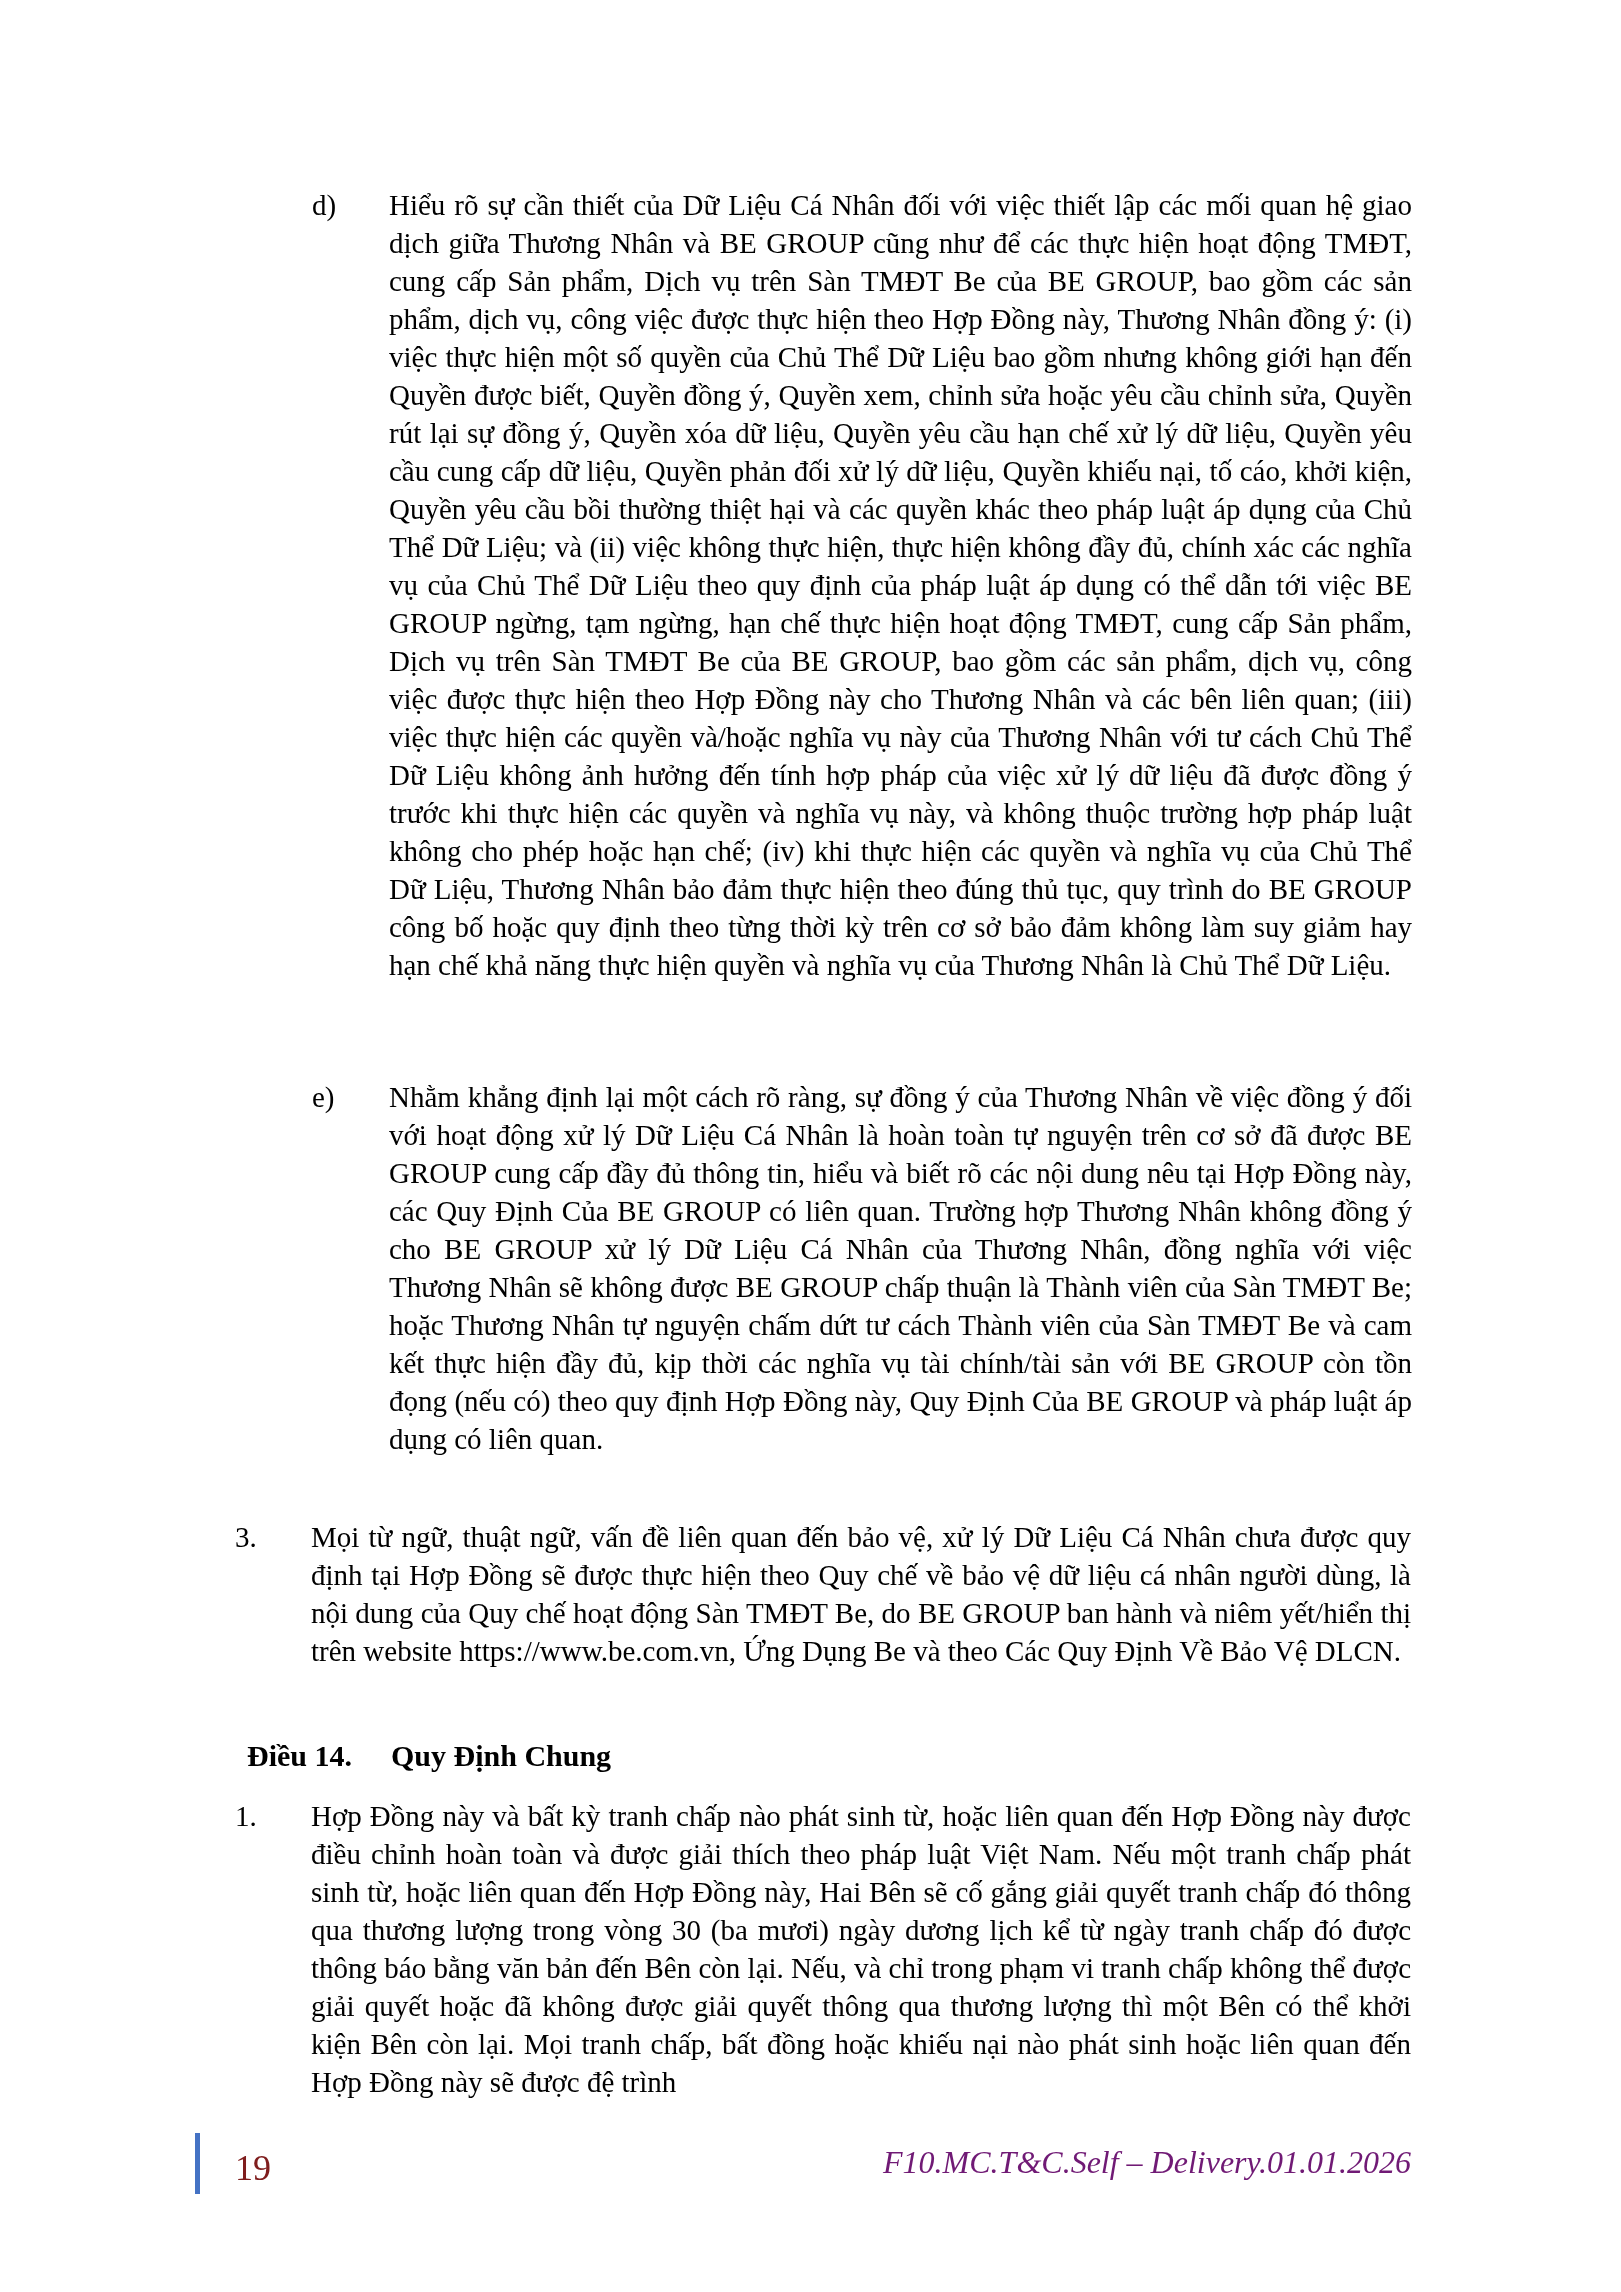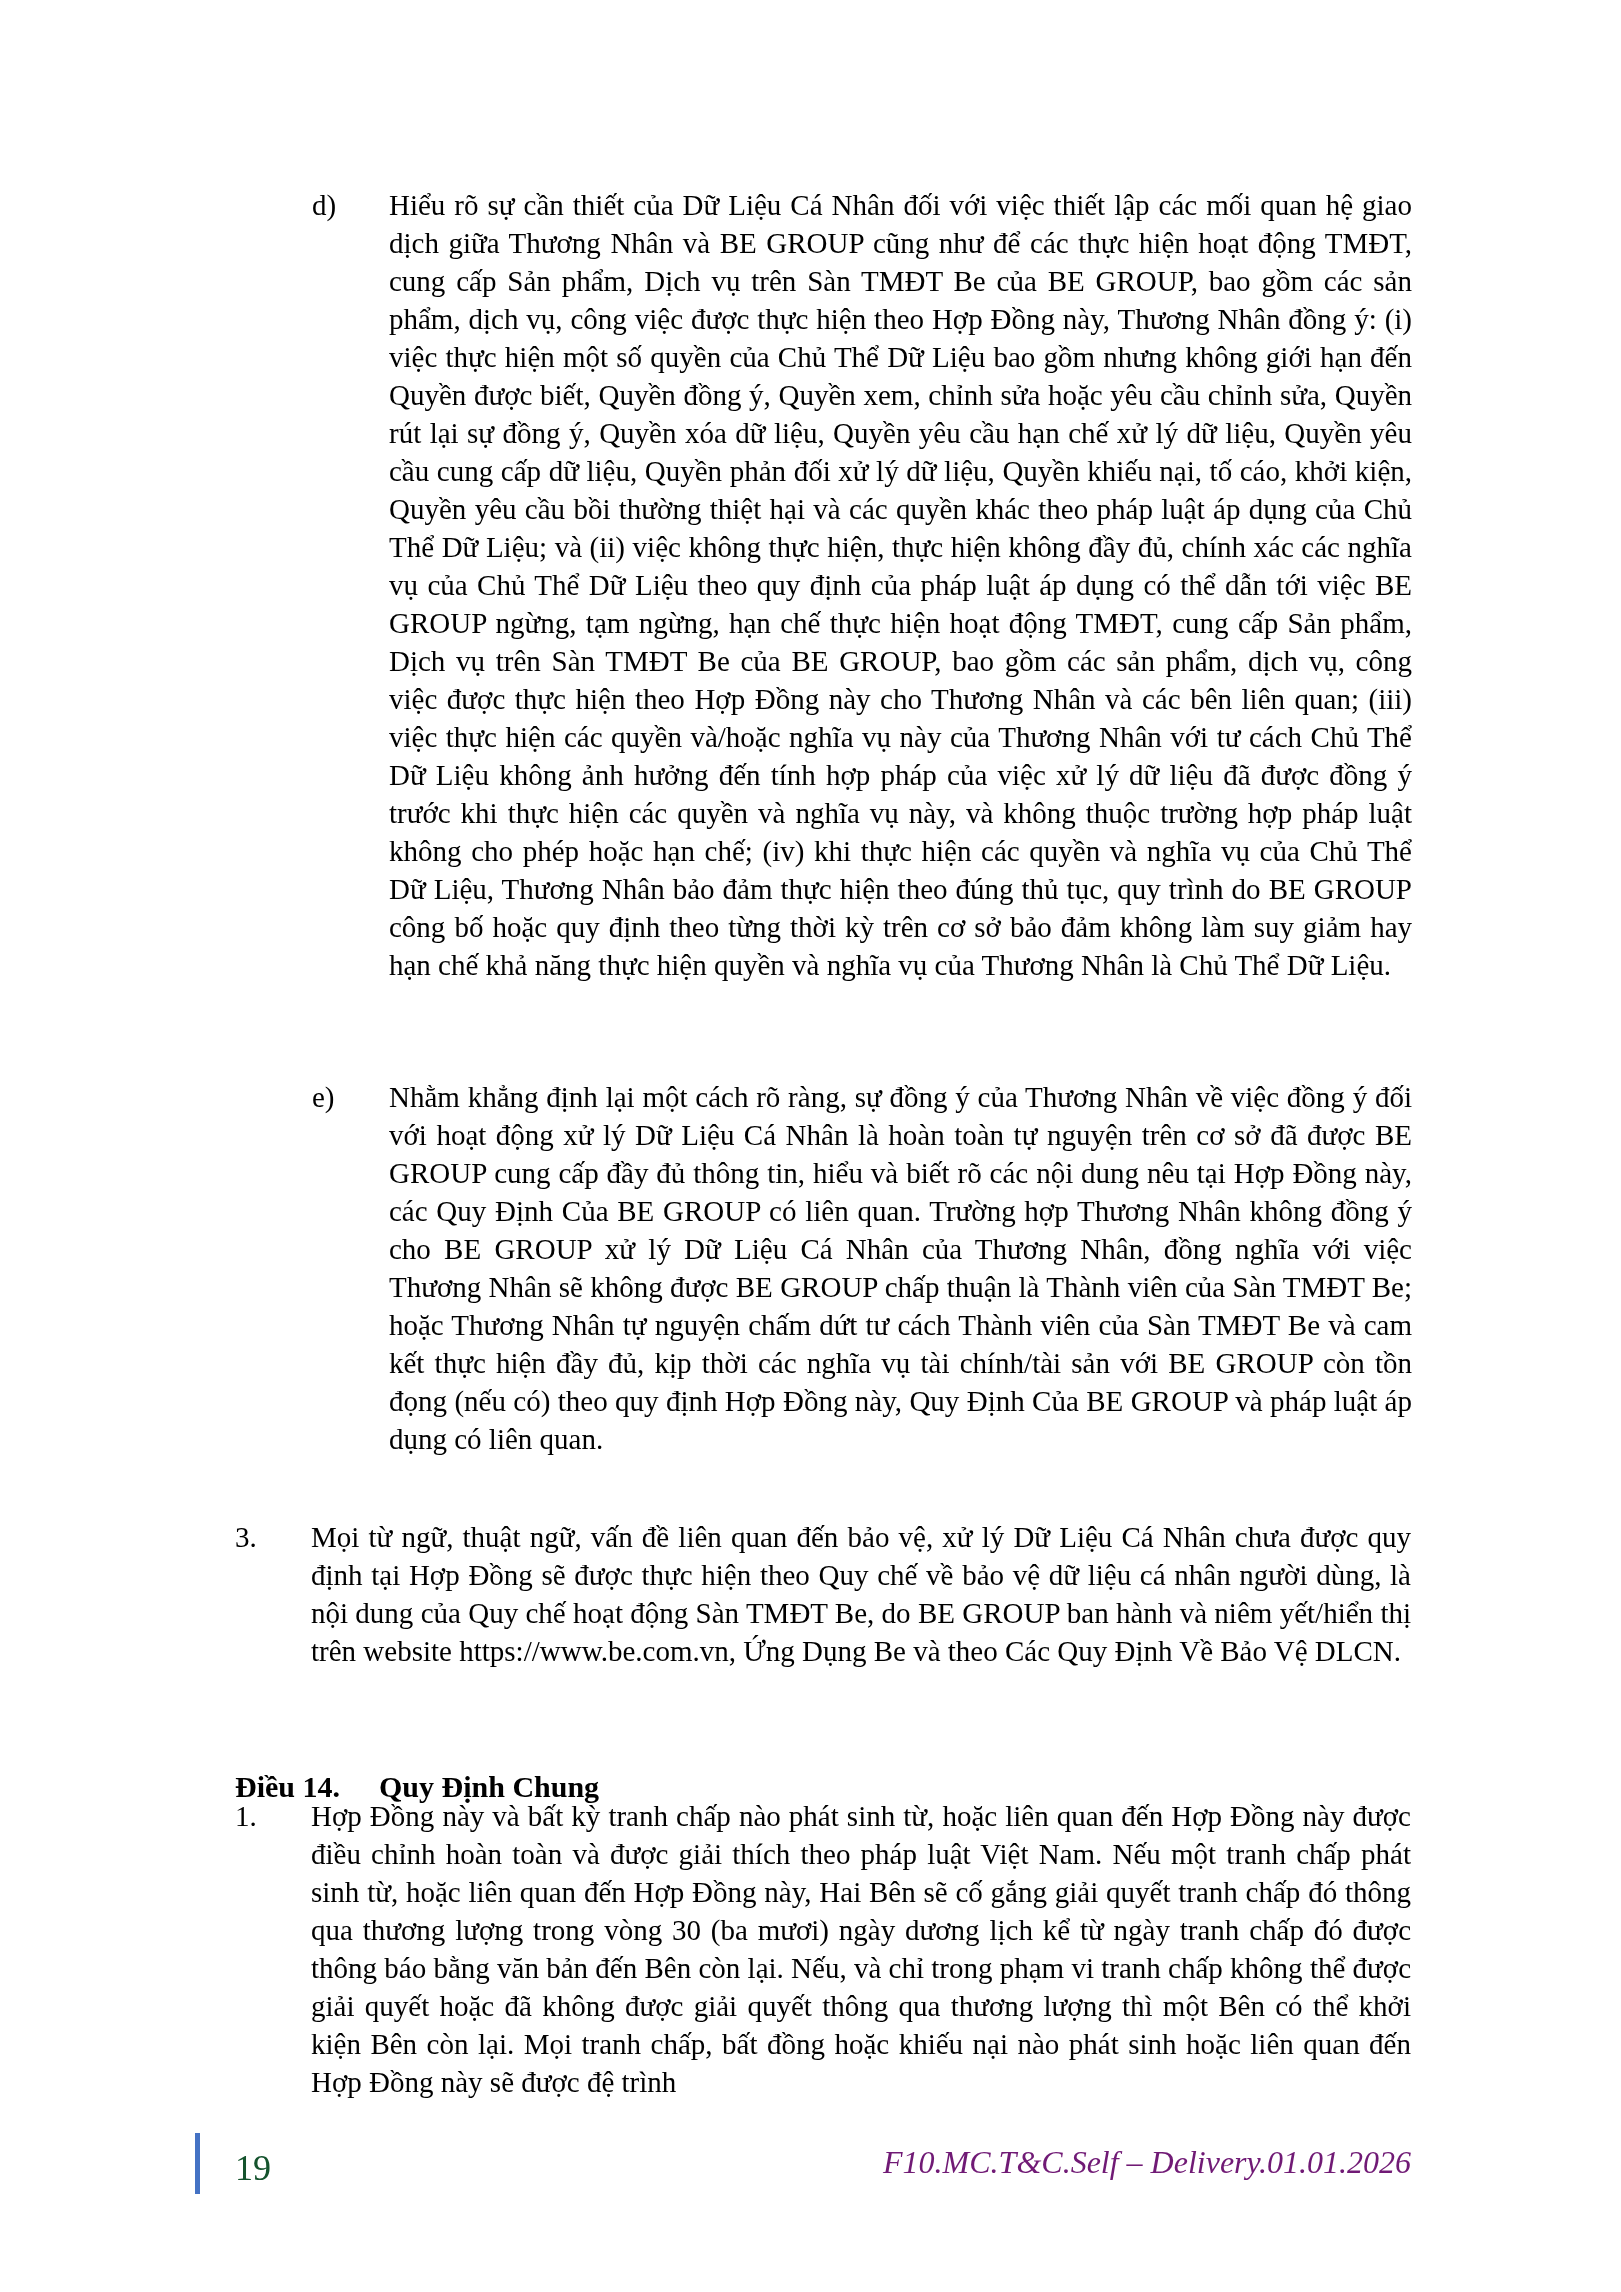--- a/index.html
+++ b/index.html
@@ -37,45 +37,44 @@
     box-sizing: border-box;
     text-align: justify;
   }
   .marker {
     position: absolute;
     left: 0;
     top: 0;
     text-align: left;
   }
   .heading {
-    left: 235px;
+    left: 247px;
     width: 1176px;
     font-weight: bold;
     font-size: 30px;
-    margin-top: 31px;
   }
   .heading .h-num {
     display: inline-block;
     width: 144px;
   }
   .footer-bar {
     position: absolute;
     left: 195px;
     top: 2133px;
     width: 4.9px;
     height: 61px;
     background: #4472C4;
   }
   .page-number {
     position: absolute;
     left: 235px;
     top: 2147px;
     font-size: 36px;
     line-height: 43px;
-    color: #14532d;
+    color: #7f1d1d;
   }
   .doc-ref {
     position: absolute;
     right: 210px;
     top: 2143px;
     font-size: 32px;
     line-height: 39px;
     font-style: italic;
     color: #701a75;
   }

